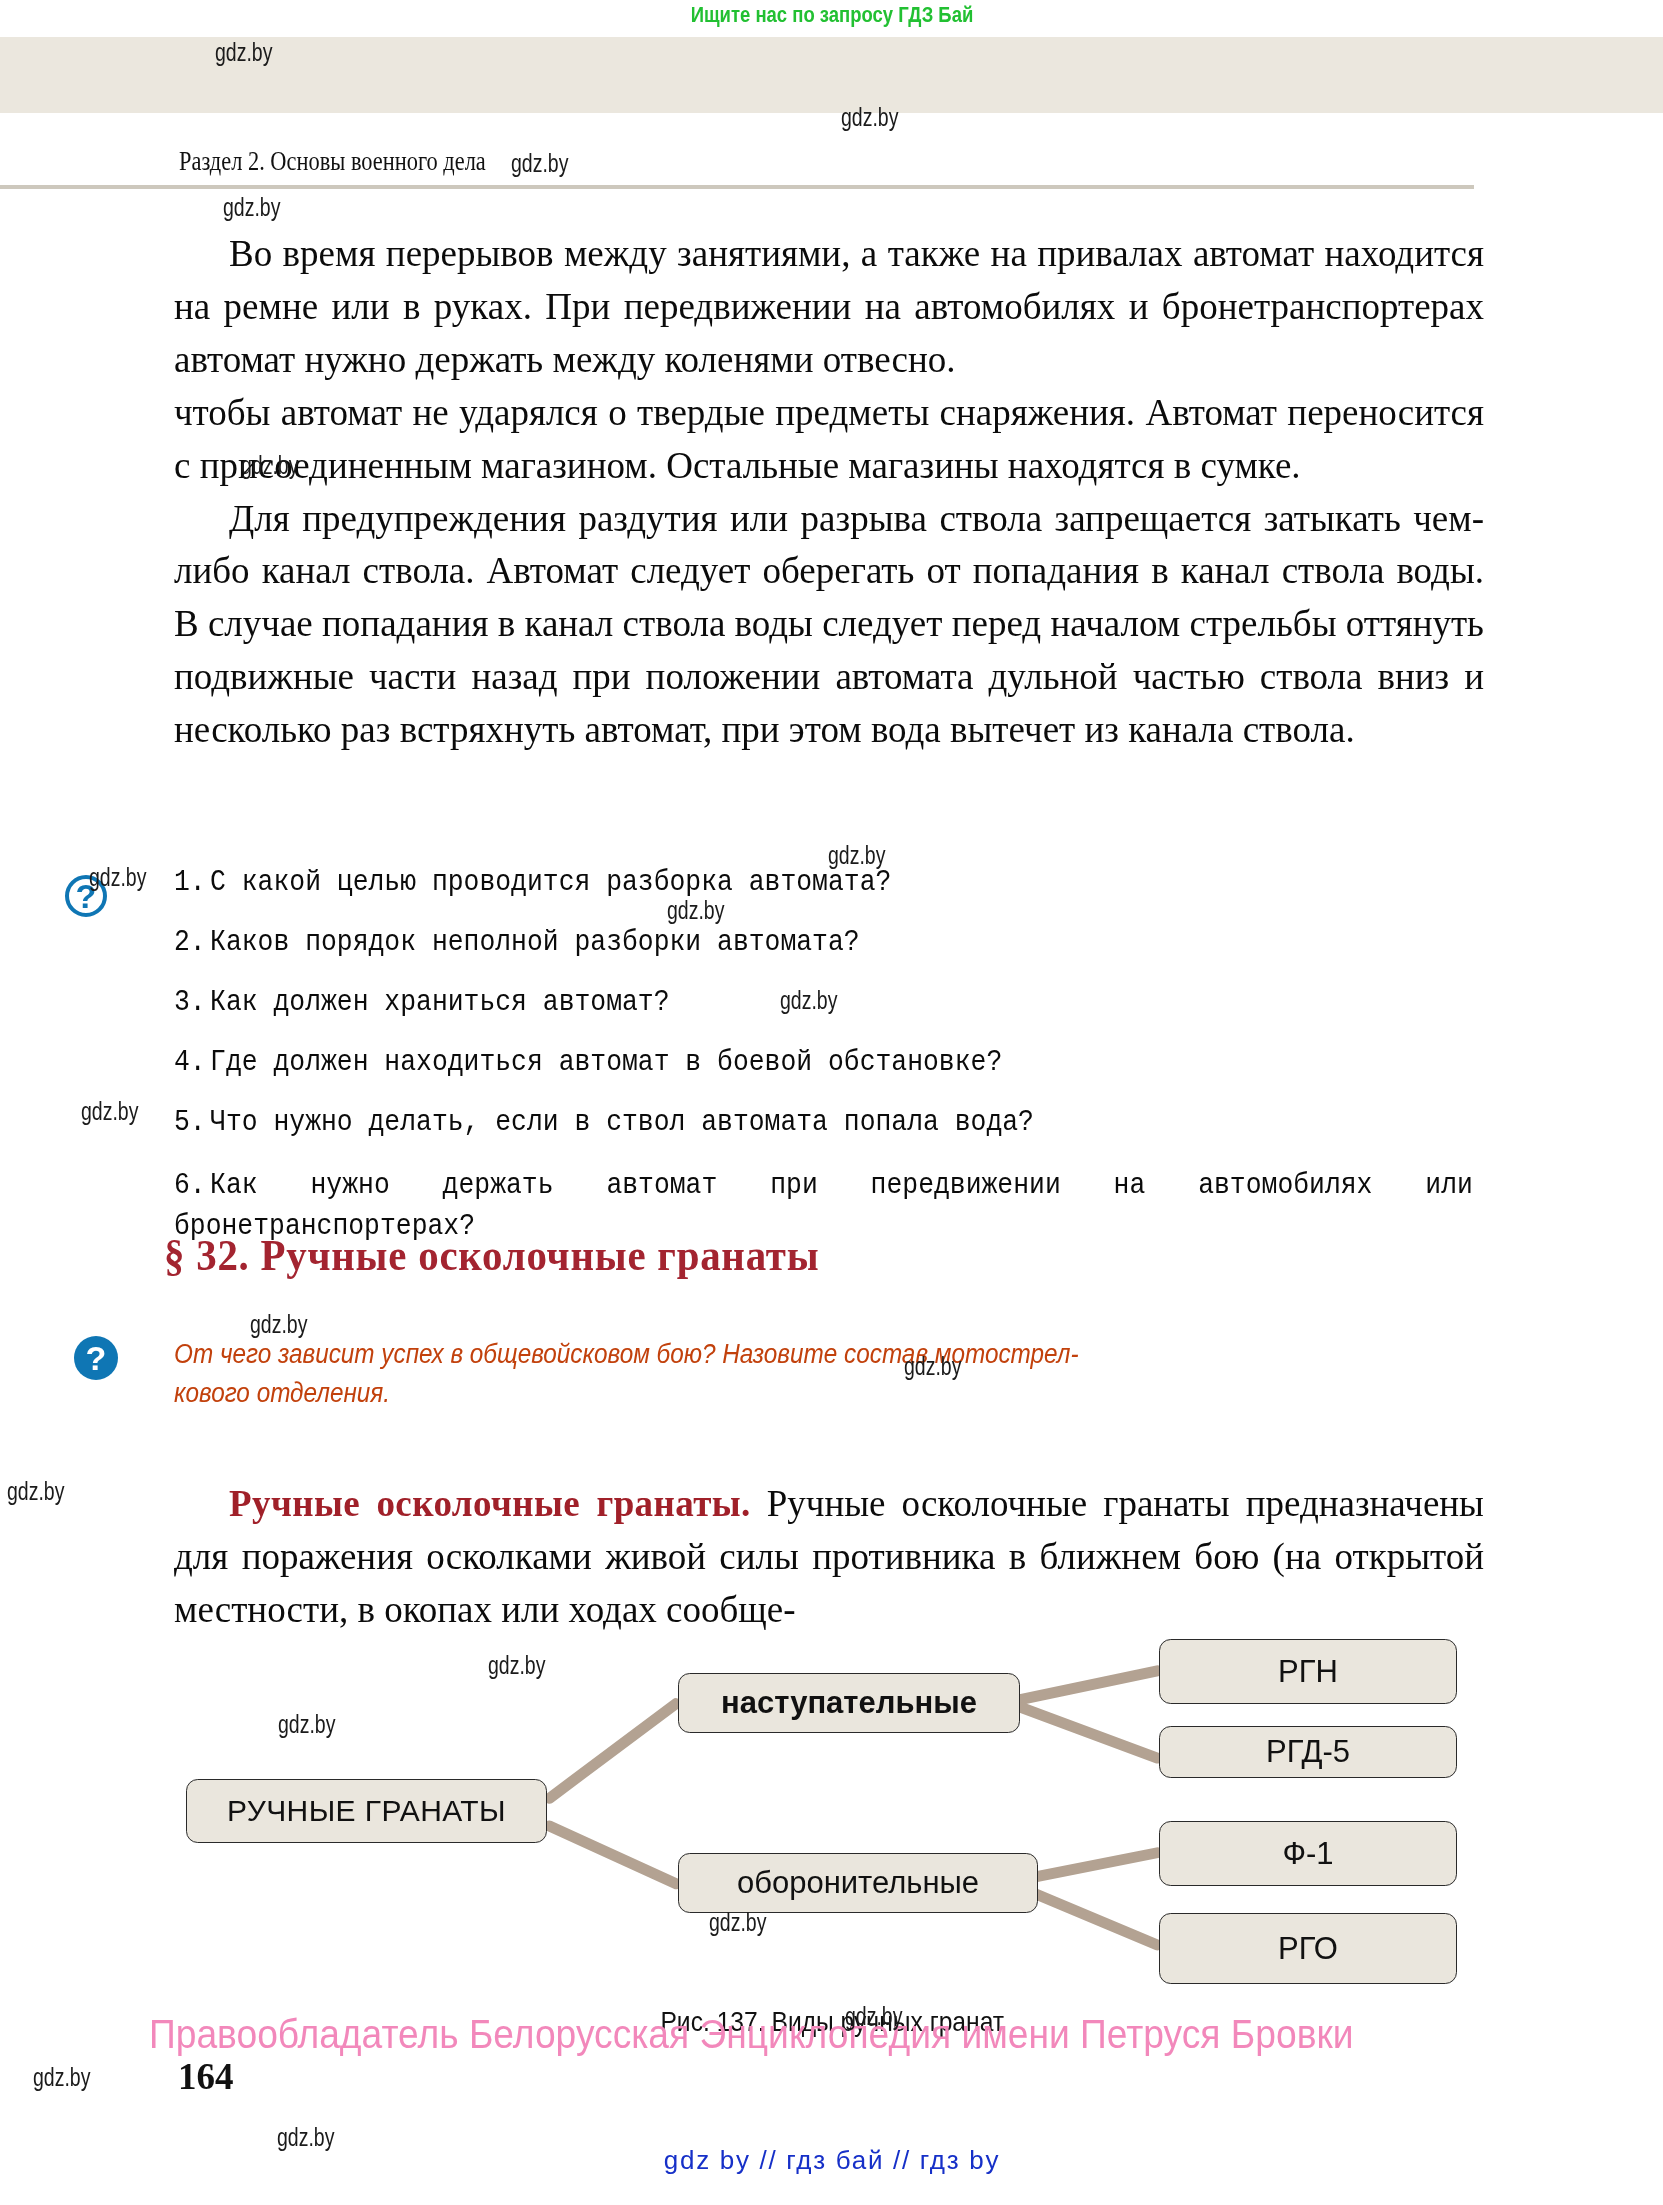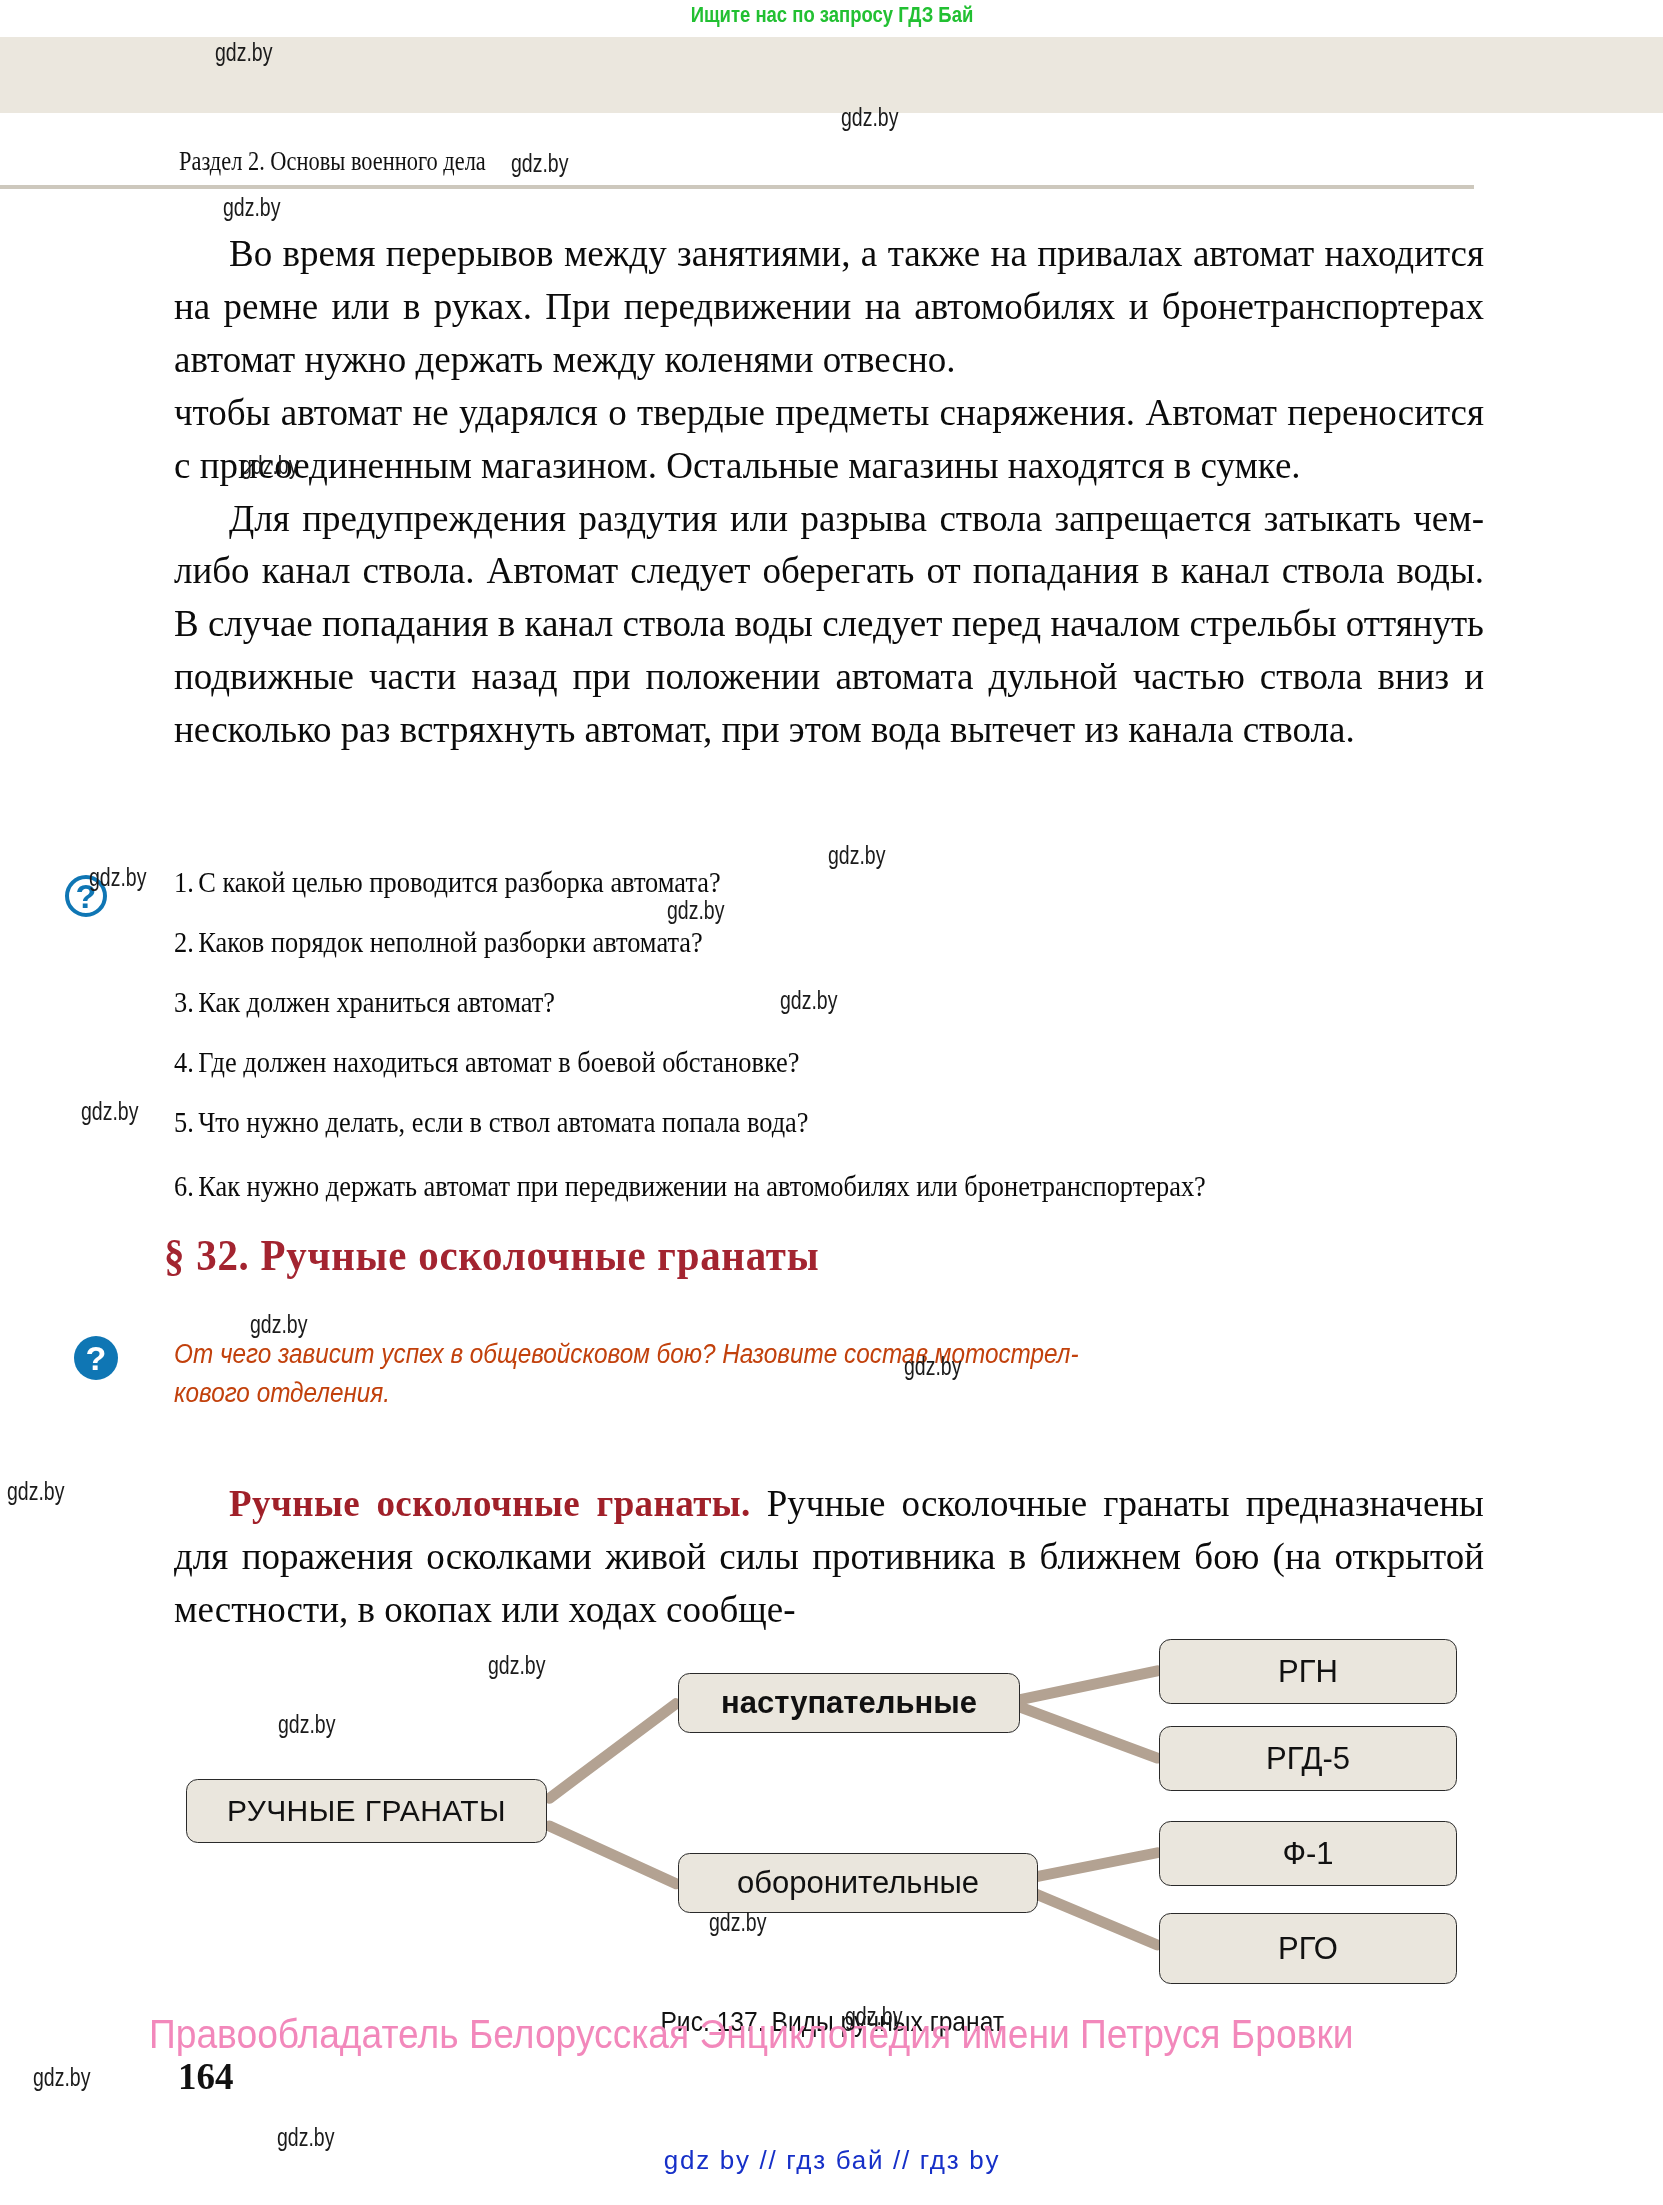--- a/index.html
+++ b/index.html
@@ -77,21 +77,21 @@
     position:absolute; left:74px; top:1336px;
     width:44px; height:44px; border-radius:50%;
     background:#0f76b4;
     color:#ffffff;
     font-family:"Liberation Sans", sans-serif;
     font-size:34px; font-weight:bold;
     line-height:44px; text-align:center;
   }
   .qlist {
     position:absolute; left:174px; top:865px; width:1310px;
-    font-family:Liberation Serif, serif;
+    font-family:Liberation Mono, monospace;
     font-size:30px; color:#0b0b0b;
   }
   .qlist .qitem {
     display:block;
     margin:0 0 26px 0;
     transform:scaleX(.88);
     transform-origin:left top;
     white-space:nowrap;
   }
   .qlist .qitem.wrap {
@@ -141,21 +141,21 @@
     font-family:"Liberation Sans", sans-serif;
     font-size:31px;
     color:#111;
     display:flex; align-items:center; justify-content:center;
     white-space:nowrap;
   }
   #node-root  { left:186px; top:1779px; width:361px; height:64px; font-size:30px; letter-spacing:0.4px; }
   #node-off   { left:678px; top:1673px; width:342px; height:60px;font-weight:bold; }
   #node-def   { left:678px; top:1853px; width:360px; height:60px; }
   #node-rgn   { left:1159px; top:1639px; width:298px; height:65px; }
-  #node-rgd5  { left:1159px; top:1726px; width:298px; height:65px; }
+  #node-rgd5  { left:1159px; top:1726px; width:298px; height:52px; }
   #node-f1    { left:1159px; top:1821px; width:298px; height:65px; }
   #node-rgo   { left:1159px; top:1913px; width:298px; height:71px; }
   
   .figcap {
     position:absolute; left:0; top:2006px; width:1664px;
     text-align:center;
     font-family:"Liberation Sans", sans-serif;
     font-size:28px; color:#111;
   }
   .figcap span { display:inline-block; transform:scaleX(.88); }

